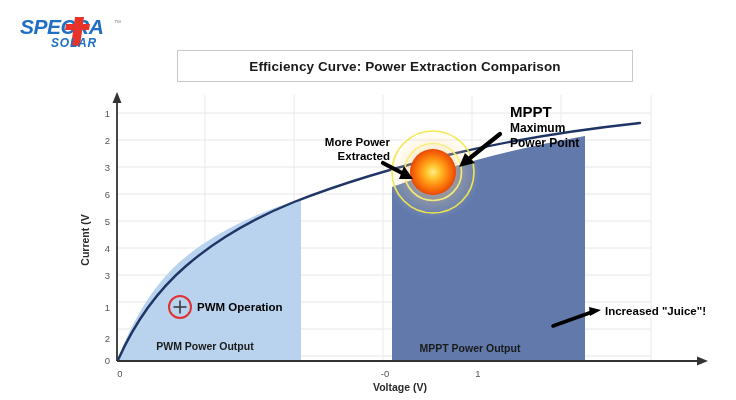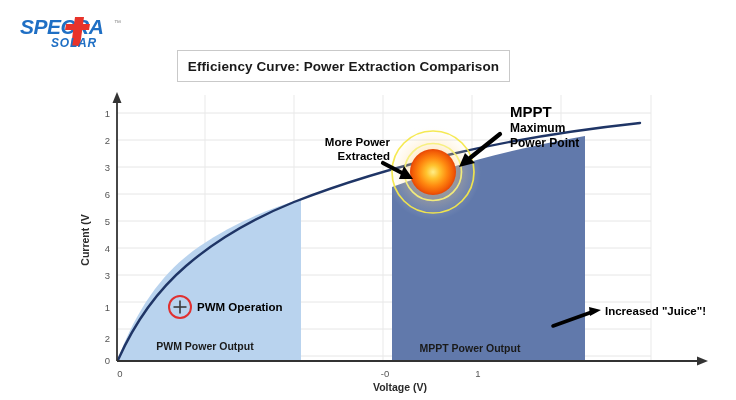--- a/index.html
+++ b/index.html
@@ -23,21 +23,21 @@
     top: 12px;
     width: 150px;
     height: 40px;
   }
 
   
   #title-box {
     position: absolute;
     left: 177px;
     top: 50px;
-    width: 333px;
+    width: 456px;
     height: 32px;
     background: #ffffff;
     border: 1px solid #c9c9c9;
     display: flex;
     align-items: center;
     justify-content: center;
     box-sizing: border-box;
   }
   #title-text {
     font-size: 13.5px;

